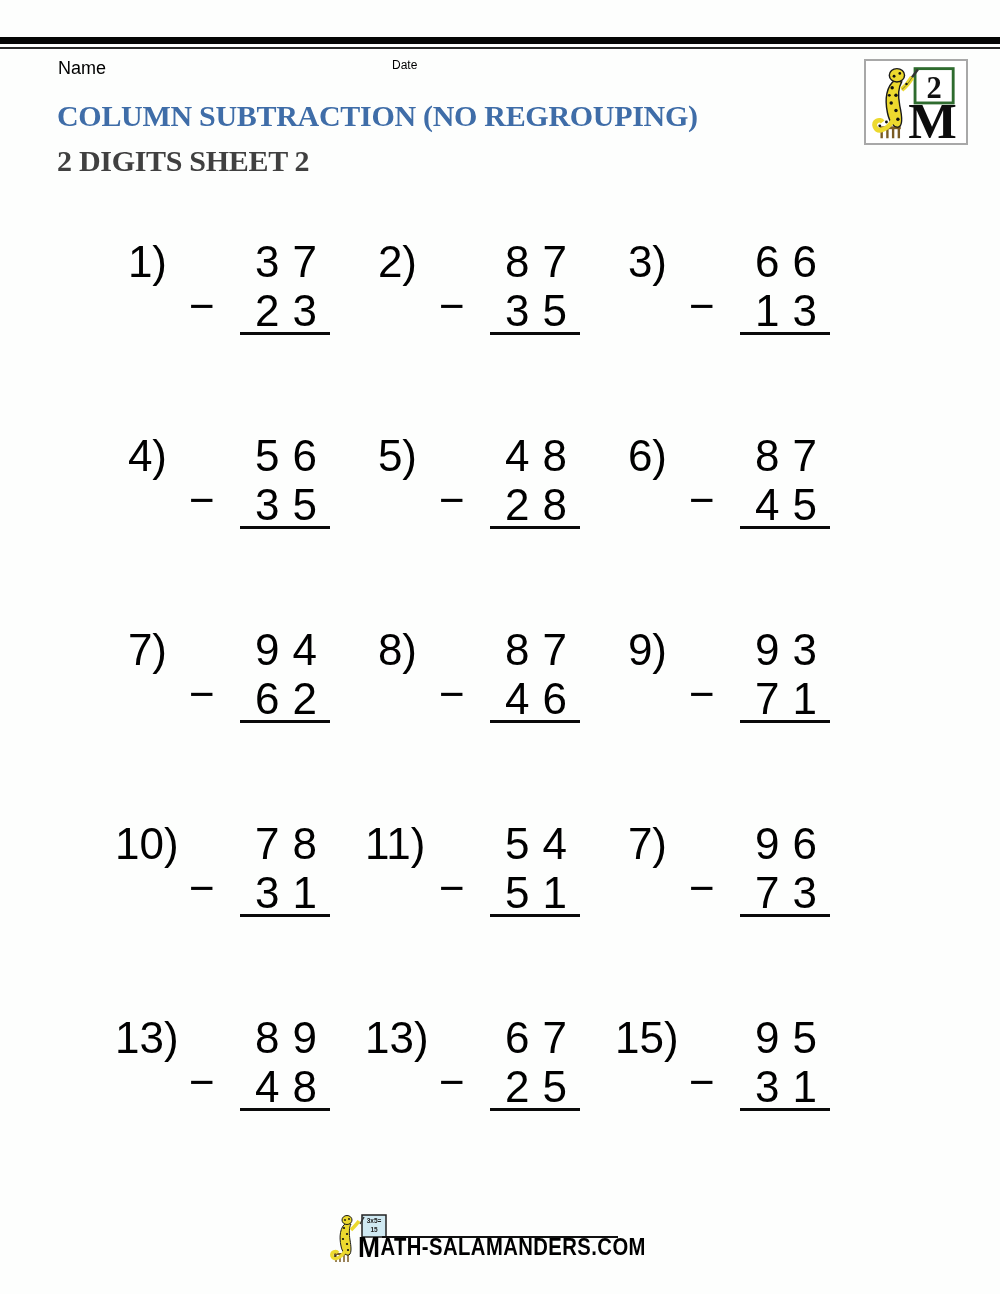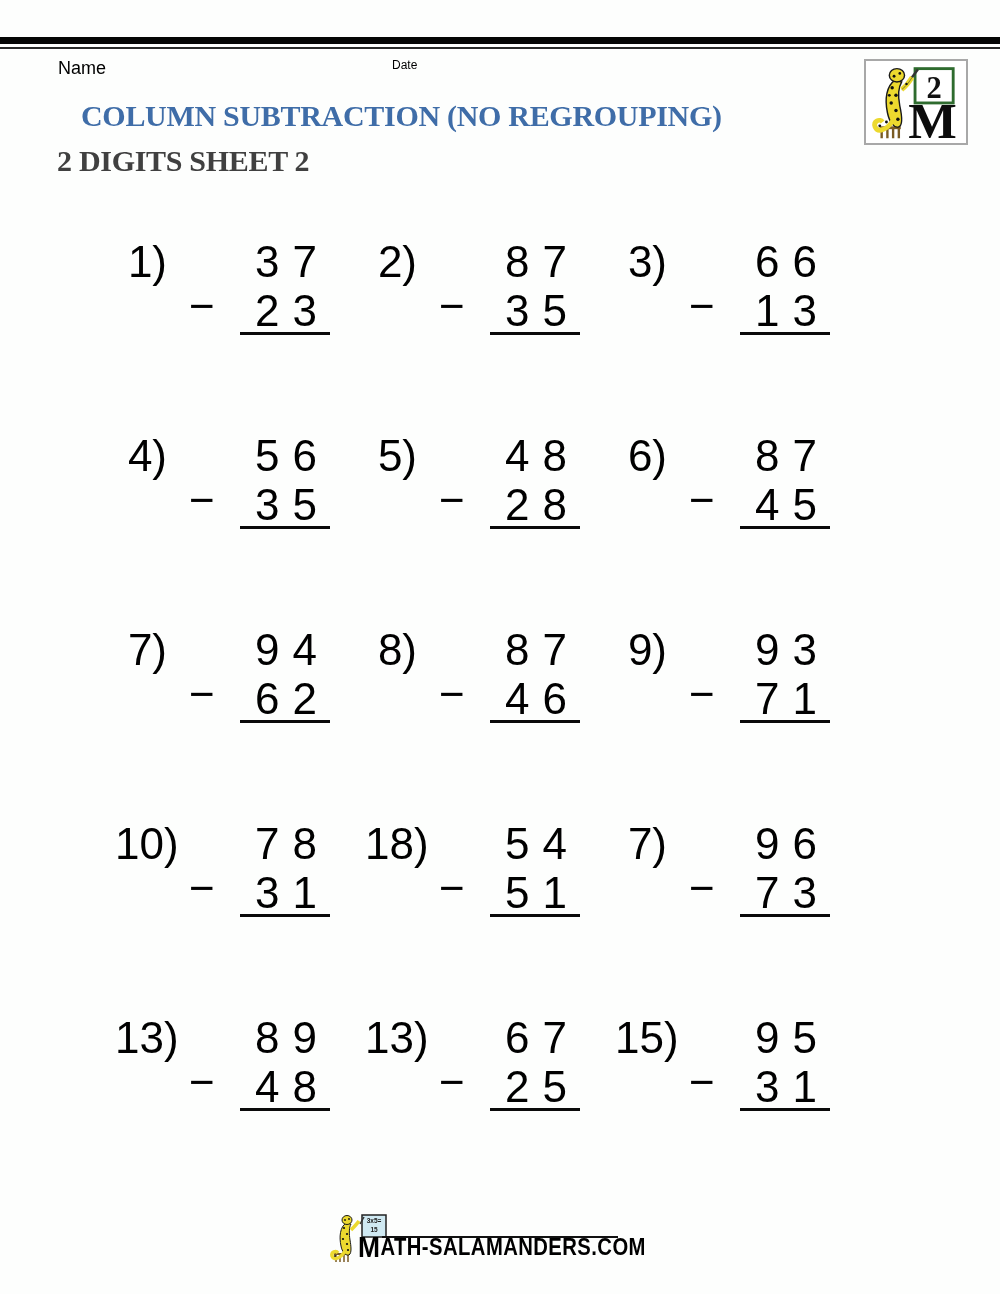--- a/index.html
+++ b/index.html
@@ -7,21 +7,21 @@
     position:relative;width:1000px;height:1294px;background:#fdfefd;
     font-family:"Liberation Sans",sans-serif;color:#000;overflow:hidden;padding-left:36px;
   }
   
   .rule-thick{position:absolute;left:0;top:37px;width:1000px;height:7px;background:#050505;}
   .rule-thin{position:absolute;left:0;top:47px;width:1000px;height:2px;background:#2a2a2a;}
   .name-label{position:absolute;left:58px;top:58px;font-size:18px;}
   .date-label{position:absolute;left:392px;top:58px;font-size:12px;}
   
   .title1{position:absolute;left:57px;top:99px;font-family:"Liberation Serif",serif;
-          font-weight:bold;font-size:30px;letter-spacing:-0.3px;color:#3f6da8;white-space:nowrap;margin-left:24px;}
+          font-weight:bold;font-size:30px;letter-spacing:-0.3px;color:#3f6da8;white-space:nowrap;}
   .title2{position:absolute;left:57px;top:144px;font-family:"Liberation Serif",serif;
           font-weight:bold;font-size:30px;letter-spacing:-0.3px;color:#404040;white-space:nowrap;}
   .instruction{position:absolute;left:0;top:192px;width:1000px;text-align:center;font-size:24px;}
   
   .logo-box{position:absolute;left:864px;top:59px;width:104px;height:86px;
             background:#fff;border:2px solid #a8a8a8;box-sizing:border-box;}
   .logo-box svg{display:block;width:100%;height:100%;}
   
   .problems{position:absolute;left:115px;top:240px;display:grid;
             grid-template-columns:repeat(3,250px);grid-auto-rows:194px;}
@@ -229,21 +229,21 @@
         </div>
       <div class="minus">−</div>
       <div class="bot-num">
           <span class="digit">3</span>
           <span class="digit">1</span>
         </div>
       <div class="ans-line"></div>
     </div>
 
     <div class="problem">
-      <div class="plabel">18)</div>
+      <div class="plabel">11)</div>
       <div class="top-num">
           <span class="digit">5</span>
           <span class="digit">4</span>
         </div>
       <div class="minus">−</div>
       <div class="bot-num">
           <span class="digit">5</span>
           <span class="digit">1</span>
         </div>
       <div class="ans-line"></div>

